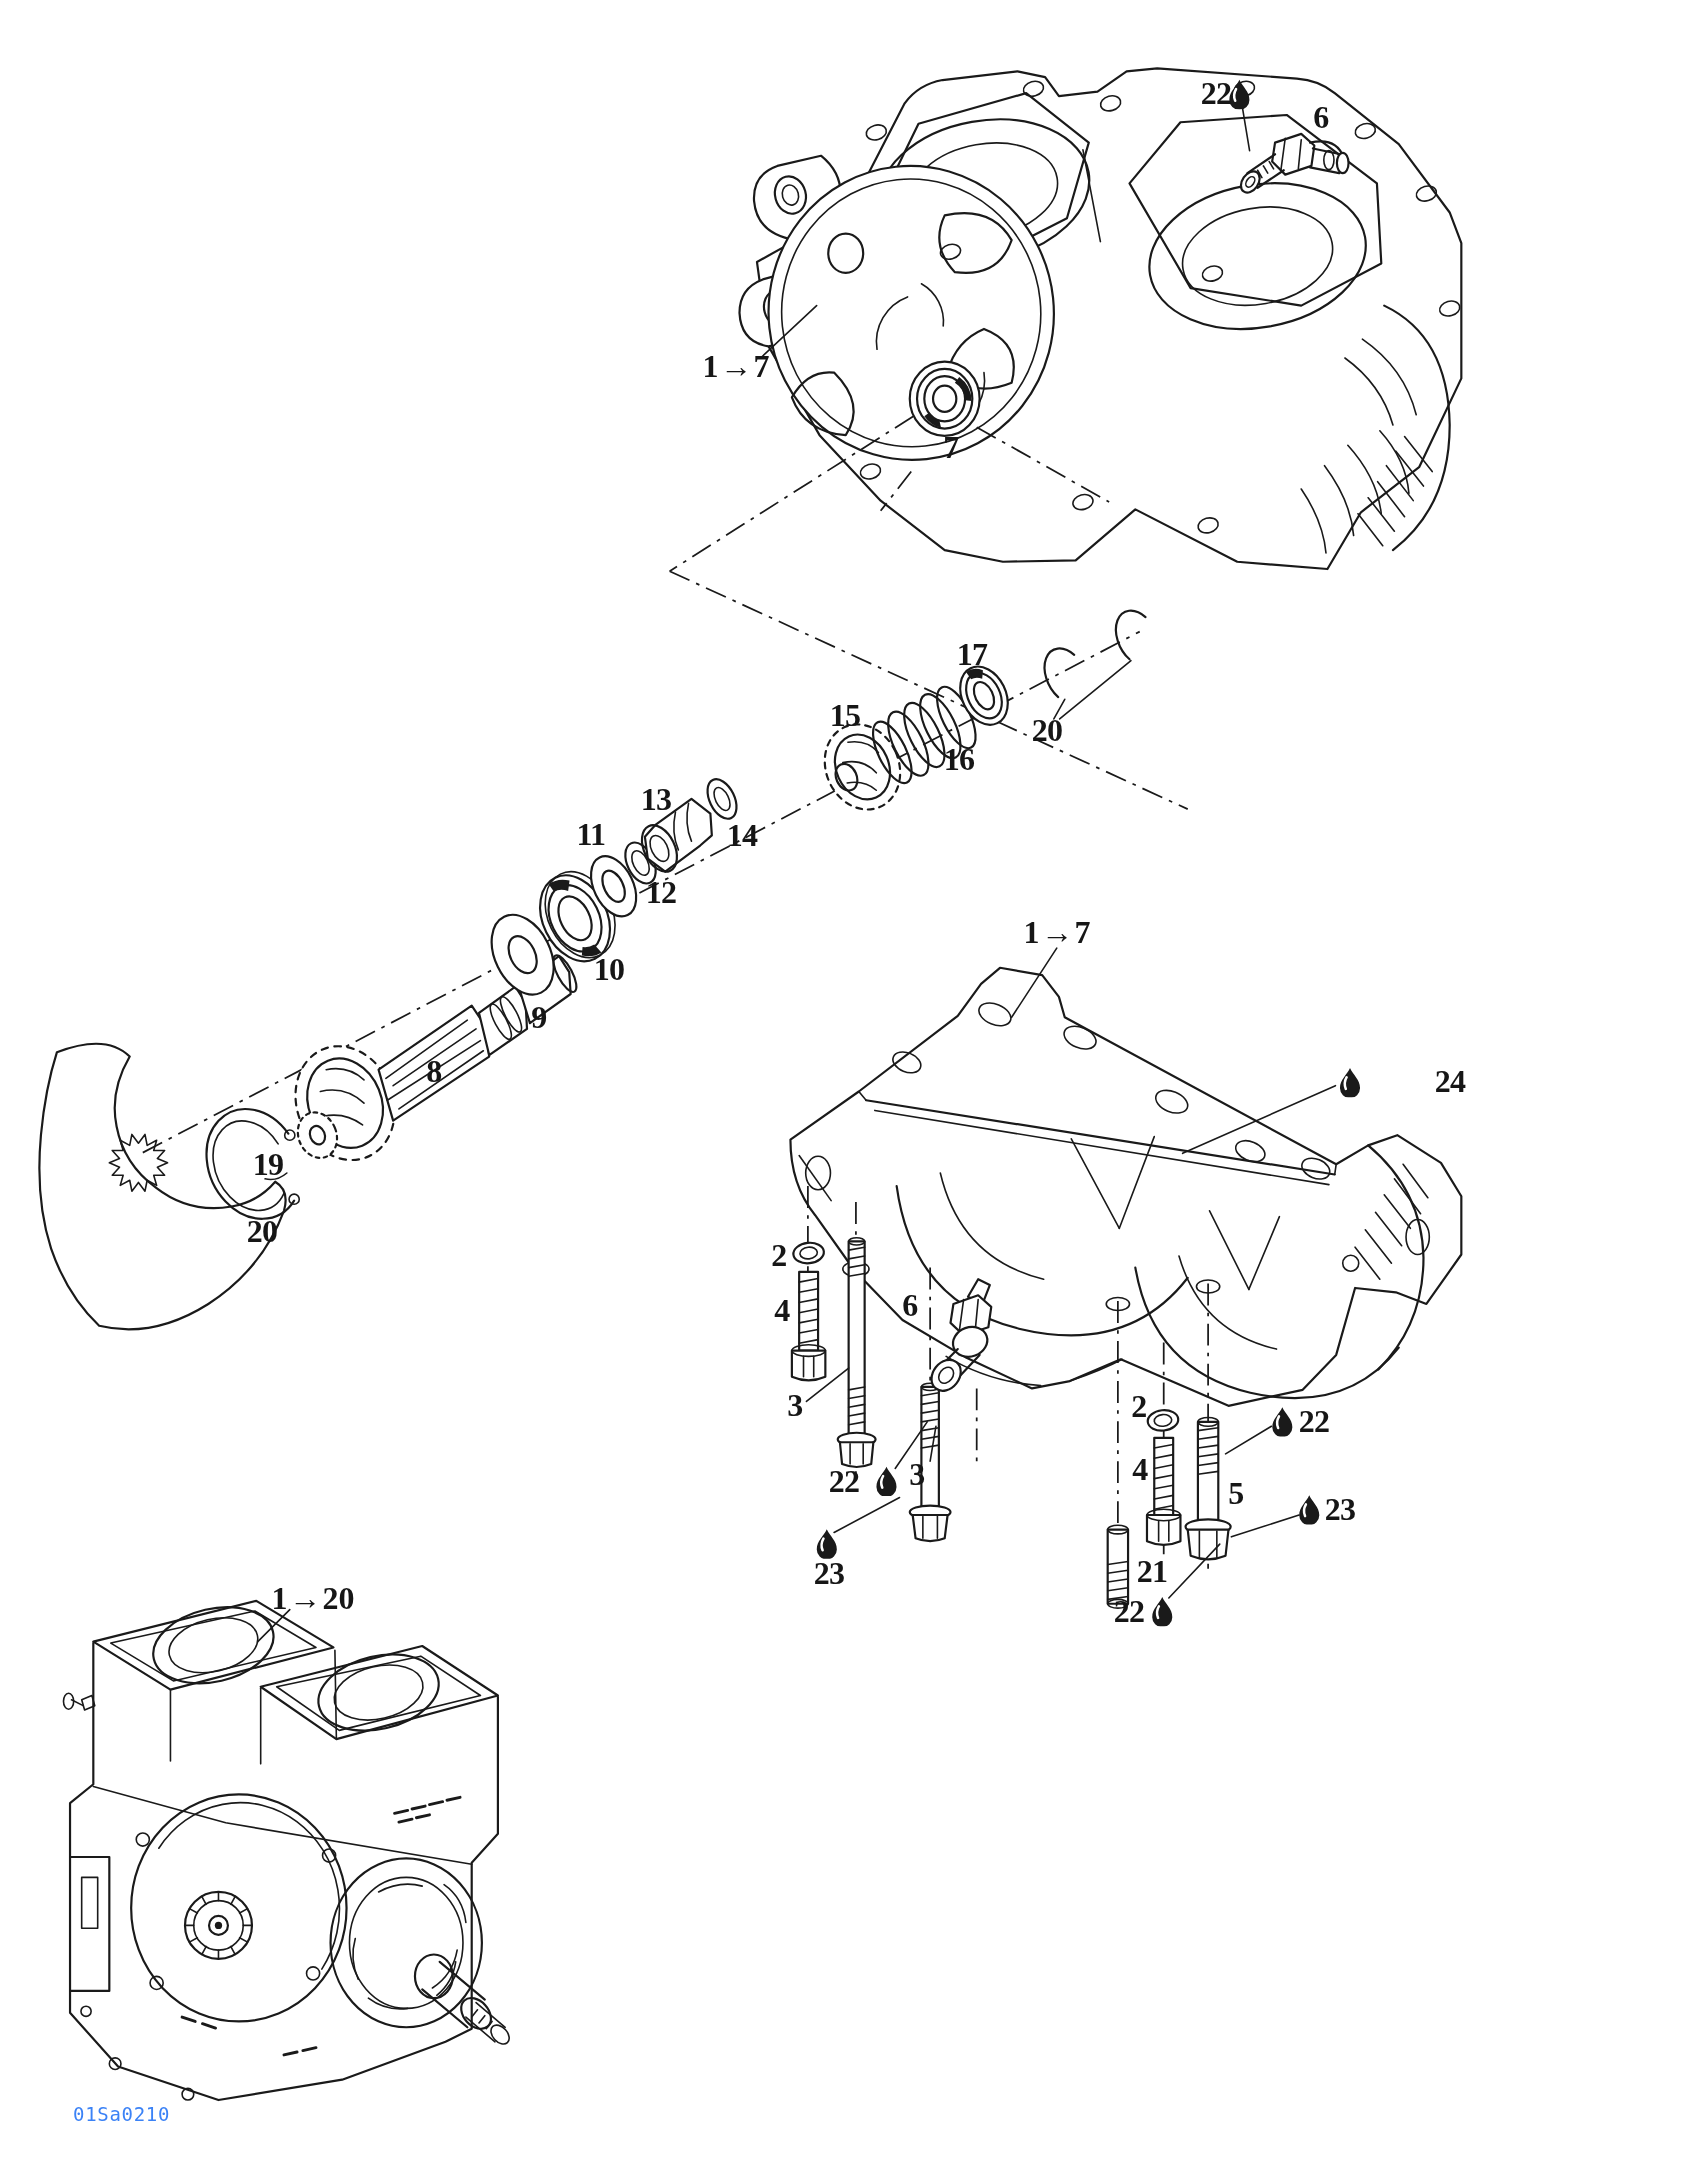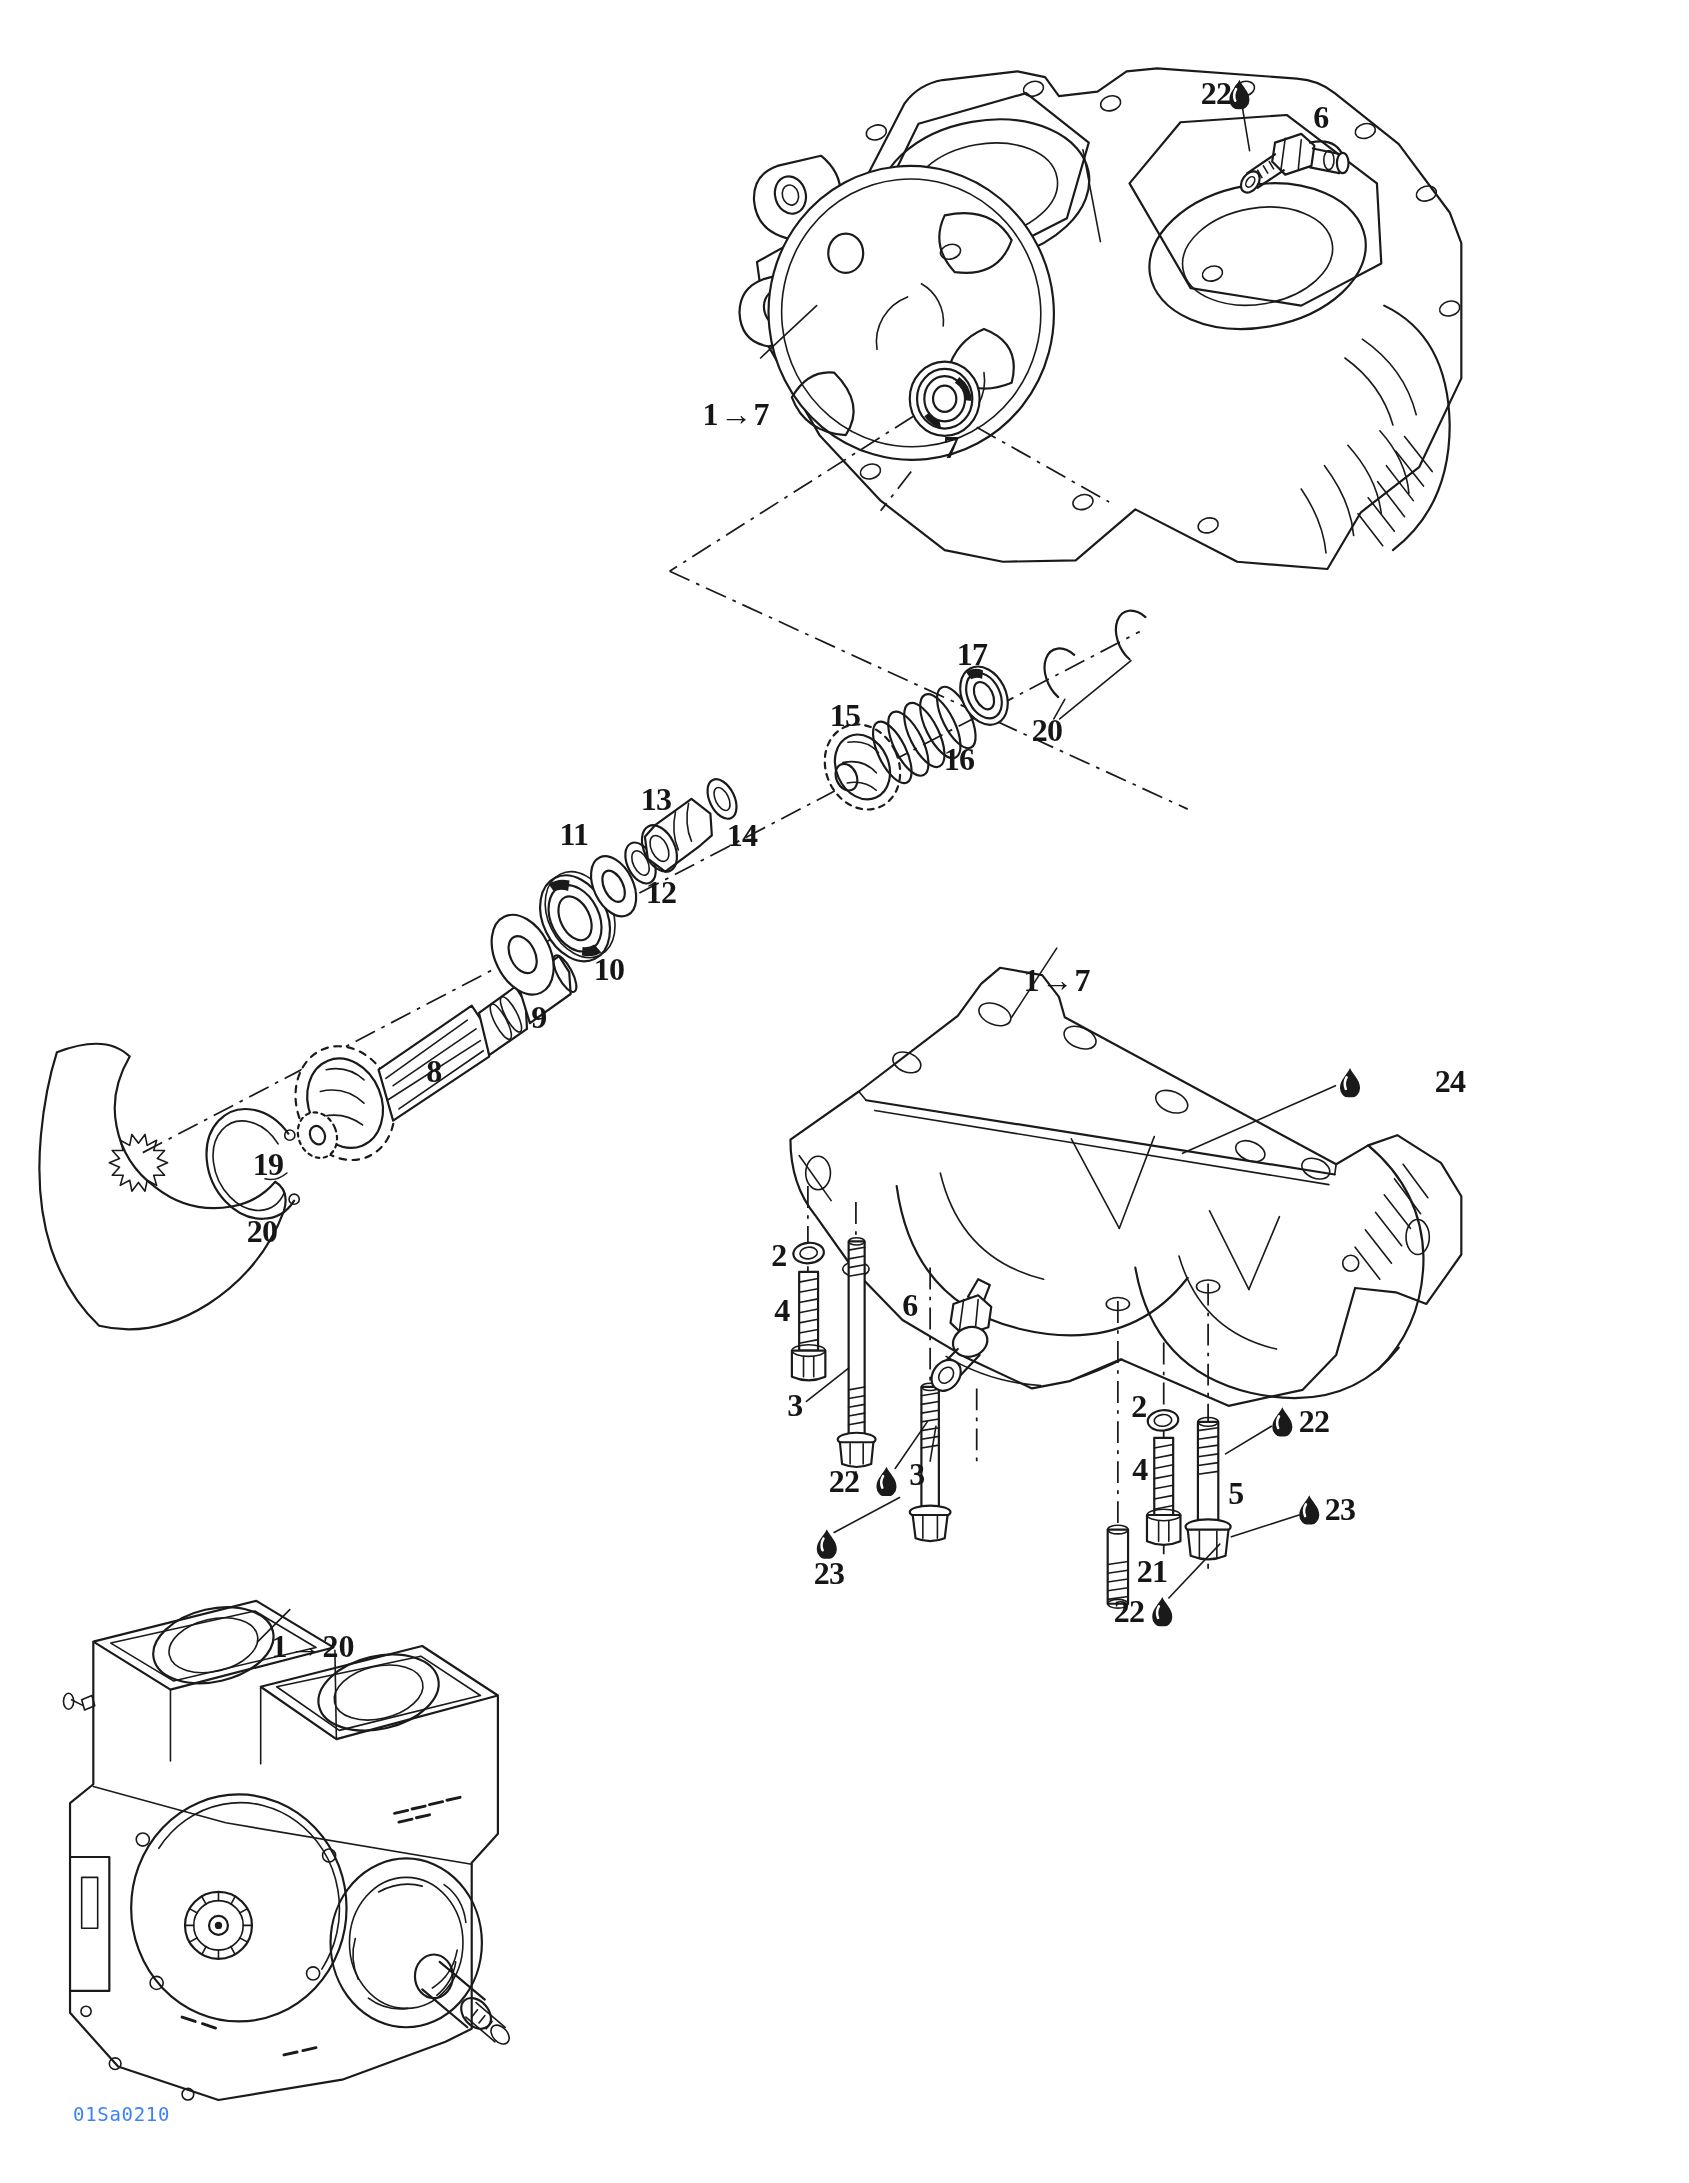--- a/index.html
+++ b/index.html
@@ -8,21 +8,21 @@
   svg{position:absolute;left:0;top:0;}
   .art{stroke:#1a1a1a;fill:none;stroke-width:3;stroke-linecap:round;stroke-linejoin:round;}
   .wf{fill:#ffffff;}
   .ink{fill:#1a1a1a;stroke:none;}
   .thin{stroke-width:2.2;}
   .heavy{stroke-width:4;}
   .dash{stroke:#1a1a1a;fill:none;stroke-width:2.4;stroke-dasharray:30 10 5 10;}
   .lbl{position:absolute;transform:translate(-50%,-50%);
        font:700 32px "Liberation Serif",serif;color:#161616;letter-spacing:-0.7px;white-space:nowrap;}
   .arrow-lbl{position:absolute;transform:translate(-50%,-50%);
-       font:700 32px "Liberation Serif",serif;color:#161616;white-space:nowrap;margin-top:48px;}
+       font:700 32px "Liberation Serif",serif;color:#161616;white-space:nowrap;}
   .arrow-lbl .arr{font-weight:900;padding:0 1.5px;}
   .code{position:absolute;font:400 19px "DejaVu Sans Mono",monospace;color:#3b82f6;letter-spacing:0.7px;}
 </style>
 </head>
 <body>
 
 <div id="page">
 
 <svg width="1690" height="2183" viewBox="0 0 2322 3000">
   <defs>
@@ -516,21 +516,21 @@
         <use href="#oil-drop" x="-14" y="-18" width="28" height="38" transform="translate(1799,2072) scale(1.15)"></use>
         <use href="#oil-drop" x="-14" y="-18" width="28" height="38" transform="translate(1855,1485) scale(1.15)"></use>
       </g>
 </svg>
 
 <div id="labels-layer">
       <div class="lbl" style="left: 951px; top: 447px;">7</div>
       <div class="lbl" style="left: 434px; top: 1071px;">8</div>
       <div class="lbl" style="left: 539px; top: 1017px;">9</div>
       <div class="lbl" style="left: 609px; top: 969px;">10</div>
-      <div class="lbl" style="left: 574px; top: 834px;">11</div>
+      <div class="lbl" style="left: 591px; top: 834px;">11</div>
       <div class="lbl" style="left: 661px; top: 892px; text-align: center;">12</div>
       <div class="lbl" style="left: 656px; top: 799px;">13</div>
       <div class="lbl" style="left: 742px; top: 835px;">14</div>
       <div class="lbl" style="left: 845px; top: 715px;">15</div>
       <div class="lbl" style="left: 959px; top: 759px;">16</div>
       <div class="lbl" style="left: 972px; top: 654px;">17</div>
       <div class="lbl" style="left: 1047px; top: 730px;">20</div>
       <div class="lbl" style="left: 268px; top: 1164px;">19</div>
       <div class="lbl" style="left: 262px; top: 1231px;">20</div>
       <div class="lbl" style="left: 779px; top: 1255px;">2</div>

